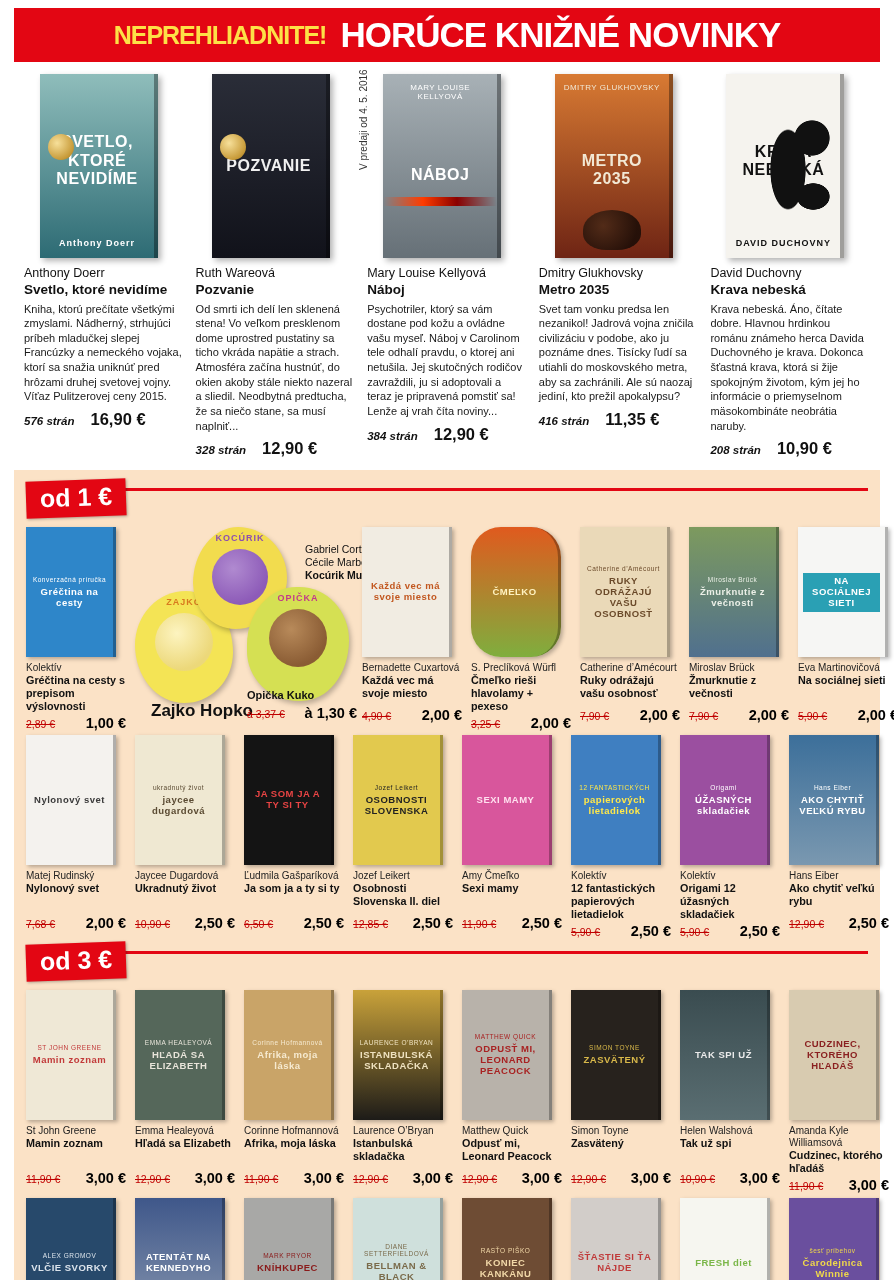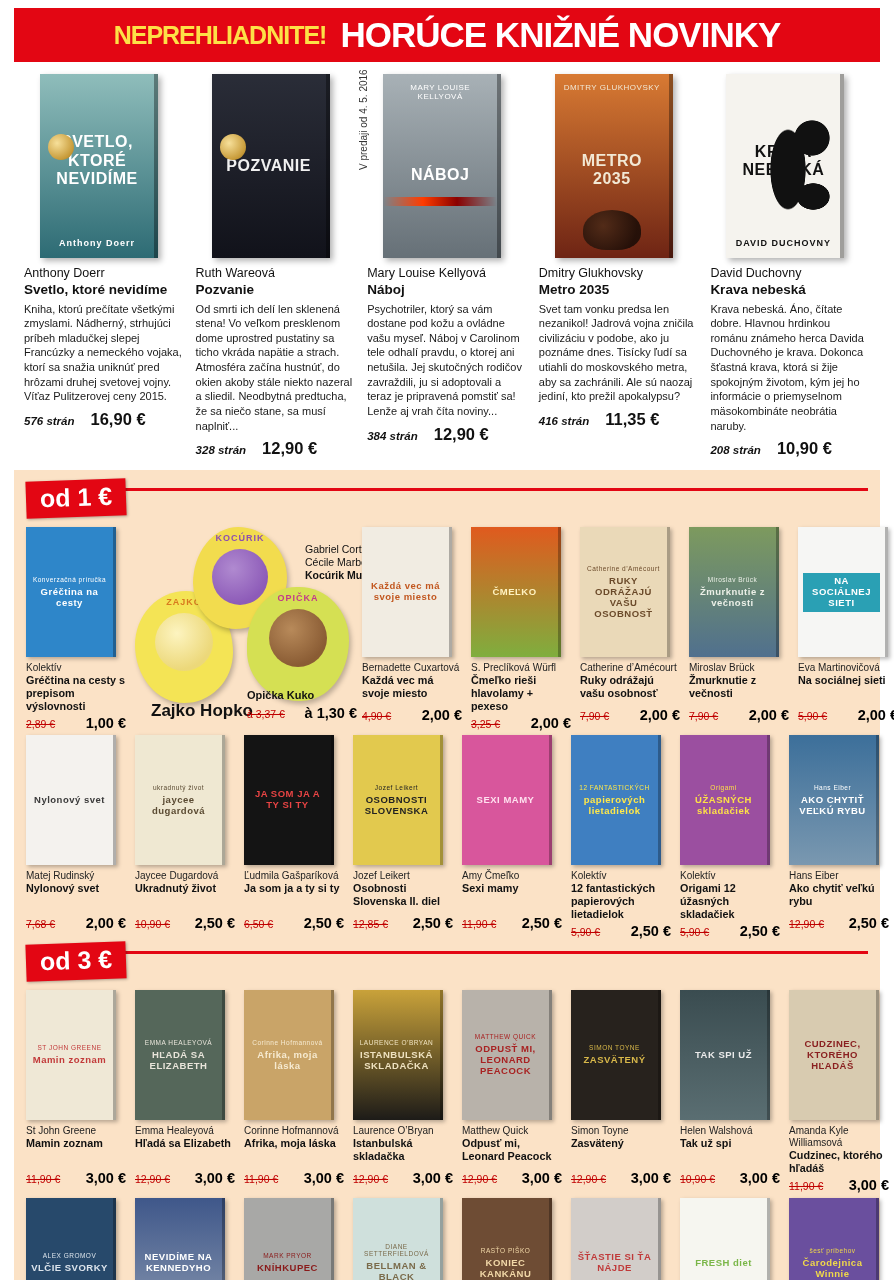--- a/index.html
+++ b/index.html
@@ -225,21 +225,21 @@
               <div class="cv-big">Každá vec má svoje miesto</div>
             </div>
             <div class="cauthor">Bernadette Cuxartová</div>
             <div class="ctitle">Každá vec má svoje miesto</div>
             <div class="cprice">
               <span class="old">4,90 €</span>
               <span class="new">2,00 €</span>
             </div>
           </div>
           <div class="card">
-            <div class="cover" style="background: linear-gradient(rgb(224, 90, 30), rgb(127, 174, 62)); color: rgb(255, 242, 192);">
+            <div class="cover" style="background: linear-gradient(rgb(224, 90, 30), rgb(127, 174, 62)); color: rgb(255, 242, 192); border-radius: 30px;">
               <div class="cv-big">ČMEĽKO</div>
             </div>
             <div class="cauthor">S. Preclíková Würfl</div>
             <div class="ctitle">Čmeľko rieši hlavolamy + pexeso</div>
             <div class="cprice">
               <span class="old">3,25 €</span>
               <span class="new">2,00 €</span>
             </div>
           </div>
           <div class="card">
@@ -342,21 +342,21 @@
               <div class="cv-big">papierových lietadielok</div>
             </div>
             <div class="cauthor">Kolektív</div>
             <div class="ctitle">12 fantastických papierových lietadielok</div>
             <div class="cprice">
               <span class="old">5,90 €</span>
               <span class="new">2,50 €</span>
             </div>
           </div>
           <div class="card">
-            <div class="cover" style="background: rgb(155, 79, 160); color: #fde047;">
+            <div class="cover" style="background: rgb(155, 79, 160); color: #ffffff;">
               <div class="cv-small">Origami</div>
               <div class="cv-big">ÚŽASNÝCH skladačiek</div>
             </div>
             <div class="cauthor">Kolektív</div>
             <div class="ctitle">Origami 12 úžasných skladačiek</div>
             <div class="cprice">
               <span class="old">5,90 €</span>
               <span class="new">2,50 €</span>
             </div>
           </div>
@@ -477,21 +477,21 @@
         </div>
         <div class="grid">
           <div class="card">
             <div class="cover" style="background: rgb(39, 73, 107); color: rgb(220, 228, 236);">
               <div class="cv-small">ALEX GROMOV</div>
               <div class="cv-big">VLČIE SVORKY</div>
             </div>
           </div>
           <div class="card">
             <div class="cover" style="background: linear-gradient(rgb(63, 87, 138), rgb(138, 152, 176)); color: rgb(255, 255, 255);">
-              <div class="cv-big">NEVIDÍME NA KENNEDYHO</div>
+              <div class="cv-big">ATENTÁT NA KENNEDYHO</div>
             </div>
           </div>
           <div class="card">
             <div class="cover" style="background: rgb(168, 168, 166); color: rgb(138, 26, 26);">
               <div class="cv-small">MARK PRYOR</div>
               <div class="cv-big">KNÍHKUPEC</div>
             </div>
           </div>
           <div class="card">
             <div class="cover" style="background: rgb(207, 224, 220); color: rgb(122, 106, 74);">

